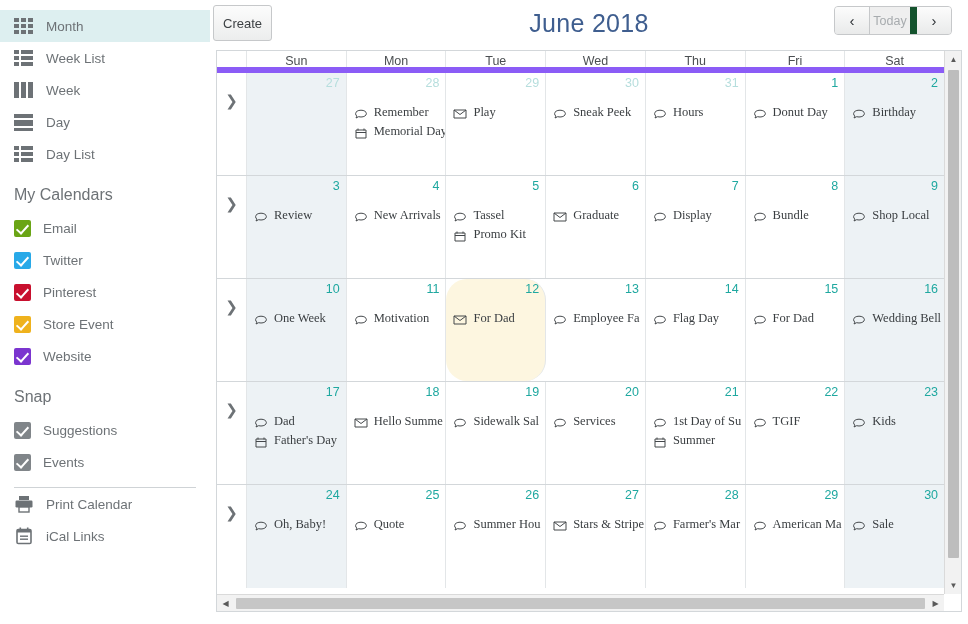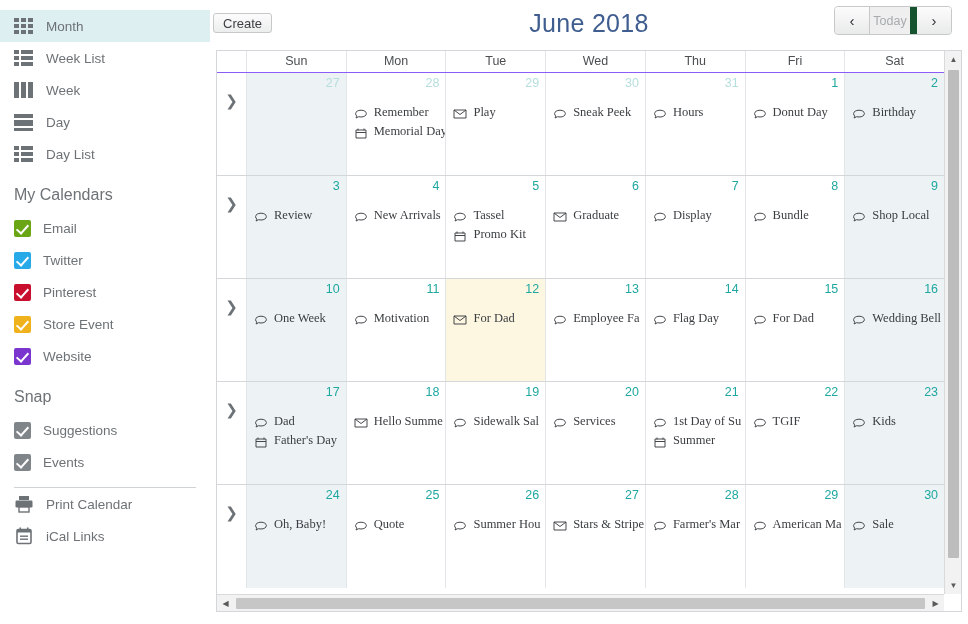--- a/index.html
+++ b/index.html
@@ -69,21 +69,21 @@
   }
   .tool-icon { width: 20px; height: 18px; flex: 0 0 20px; }
 
   
   .main { flex: 1; position: relative; }
 
   .topbar {
     height: 46px; position: relative; display: flex; align-items: center;
   }
   .create-btn {
-    margin-left: 3px; height: 20px; padding: 0 9px;
+    margin-left: 3px; height: 36px; padding: 0 9px;
     font-size: 13px; color: #3d4144;
     background: linear-gradient(#fcfcfc, #eceded);
     border: 1px solid #c6c8ca; border-radius: 3px;
     cursor: pointer; font-family: inherit;
   }
   .month-title {
     position: absolute; left: 0; right: 0; text-align: center;
     font-size: 25px; color: #3f5e8f; letter-spacing: .3px;
     pointer-events: none;
   }
@@ -105,21 +105,21 @@
     border-left: 1px solid #c6c8ca; border-right: 7px solid #14532d;
   }
 
   
   .calwrap {
     position: absolute; left: 6px; right: 6px; top: 50px; bottom: 12px;
     border: 1px solid #d3d7da; background: #fff;
   }
   .grid-scroll { position: absolute; inset: 0 17px 17px 0; overflow: hidden; }
 
-  .dow-row { display: flex; height: 22px; border-bottom: 1px solid #8b5cf6; }
+  .dow-row { display: flex; height: 22px; border-bottom: 6px solid #8b5cf6; }
   .dow-gut { width: 30px; flex: 0 0 30px; border-right: 1px solid #e3e6e8; }
   .dow {
     flex: 1 1 0; text-align: center; font-size: 12.5px; color: #4b4f52;
     line-height: 21px; border-right: 1px solid #e3e6e8;
   }
   .dow:last-child { border-right: none; }
 
   .week {
     display: flex; height: 103px; border-bottom: 1px solid #d3d7da;
   }
@@ -130,21 +130,21 @@
     padding-top: 20px; cursor: pointer; background: #fff;
   }
   .chev { font-size: 15px; color: #6d7276; line-height: 1; }
 
   .cell {
     flex: 1 1 0; border-right: 1px solid #e3e6e8; position: relative;
     overflow: hidden; background: #ffffff; cursor: pointer;
   }
   .cell:last-child { border-right: none; }
   .cell.weekend { background: #edf2f5; }
-  .cell.today { background: #fdf6e0; }
+  .cell.today { background: #fdf6e0; border-radius: 21px; }
   .daynum {
     position: absolute; top: 3px; right: 6px;
     font-size: 12.5px; color: #1fa8a0;
   }
   .daynum.other { color: #b6dedd; }
   .events { position: absolute; top: 28px; left: 7px; right: 0; }
   .event {
     display: flex; align-items: flex-end;
     height: 19px; white-space: nowrap; overflow: hidden; font-family: Liberation Serif, serif;
   }

